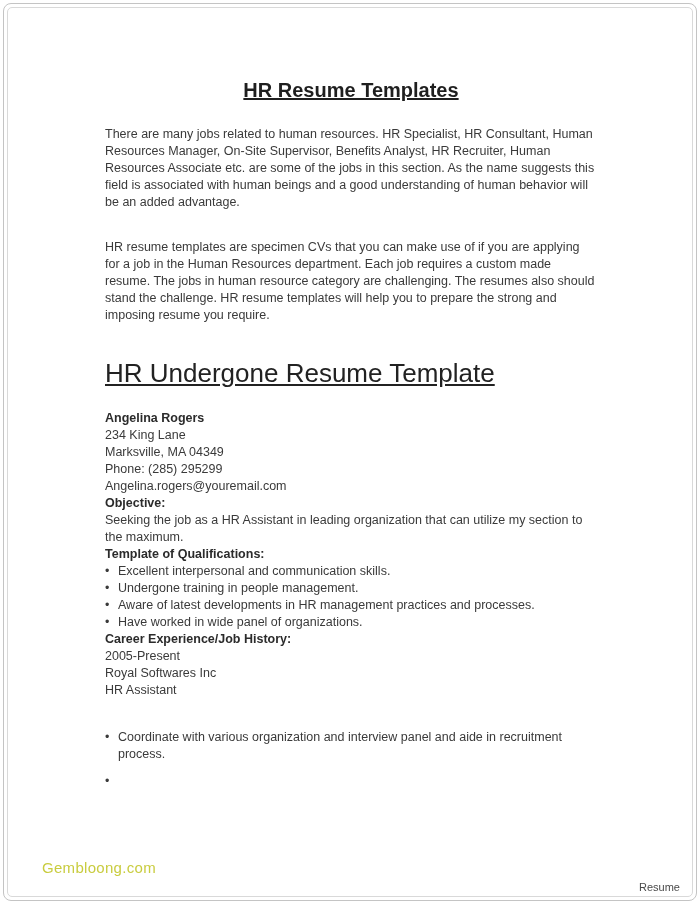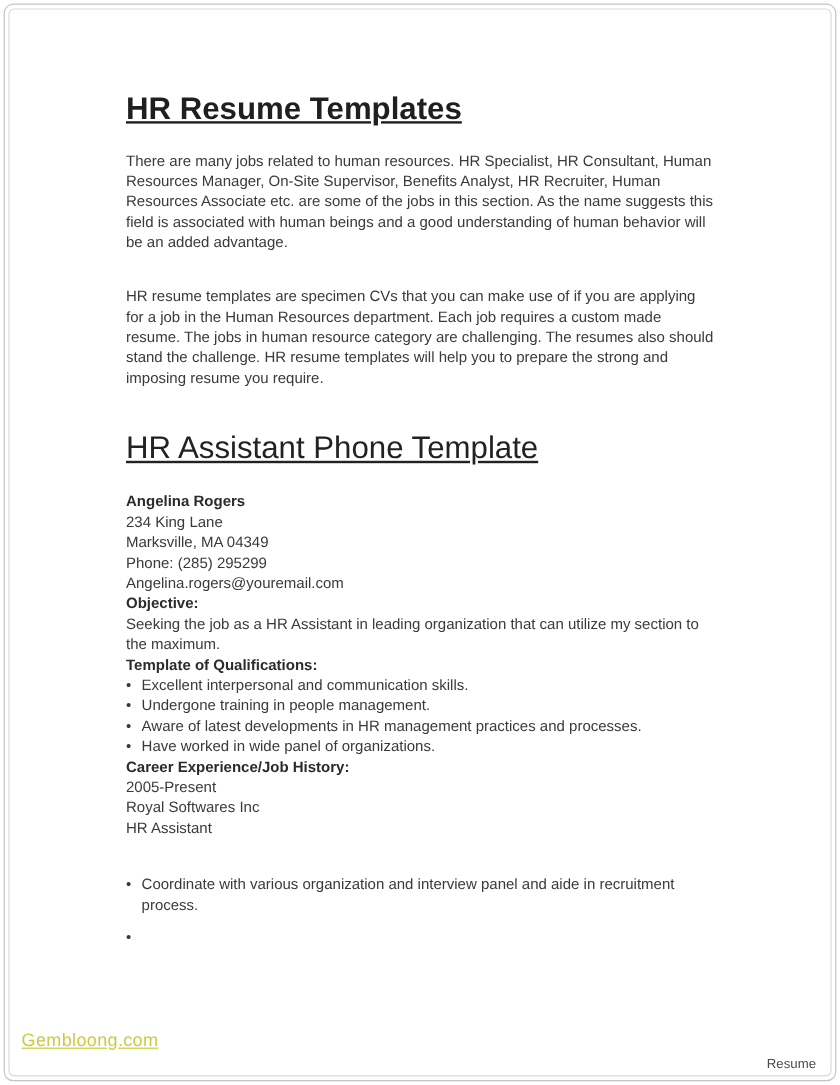--- a/index.html
+++ b/index.html
@@ -34,22 +34,22 @@
   }
   .content {
     position: absolute;
     top: 78px;
     left: 105px;
     width: 492px;
     font-size: 12.5px;
     line-height: 17px;
   }
   .doc-title {
-    text-align: left;
-    font-size: 26px;
+    text-align: center;
+    font-size: 20px;
     line-height: 24px;
     font-weight: bold;
     color: #1f1f1f;
     text-decoration: underline;
     margin-bottom: 24px;
   }
   .para {
     color: #3a3a3a;
     margin-bottom: 0;
   }
@@ -70,26 +70,25 @@
     color: #3a3a3a;
   }
   .bullet-line .marker {
     width: 13px;
     flex: 0 0 13px;
   }
   .gap-sm { height: 10px; }
   .gap-md { height: 30px; }
   .watermark {
     position: absolute;
-    left: 18px;
+    left: 42px;
     bottom: 28px;
     font-size: 15px;
     color: #c9cc3f;
     letter-spacing: 0.3px;
-    text-decoration: underline;
   }
   .corner-label {
     position: absolute;
     right: 20px;
     bottom: 11px;
     font-size: 11px;
     color: #4a4a4a;
   }
 </style>
 </head>
@@ -99,21 +98,21 @@
   <div class="frame-outer"></div>
   <div class="frame-inner"></div>
 
   <div class="content">
 
     <div class="doc-title">HR Resume Templates</div>
 
     <p class="para">There are many jobs related to human resources.  HR Specialist, HR Consultant, Human Resources Manager, On-Site Supervisor, Benefits Analyst, HR Recruiter, Human Resources Associate etc. are some of the jobs in this section.  As the name suggests this field is associated with human beings and a good understanding of human behavior will be an added advantage.</p>
     <p class="para">HR resume templates are specimen CVs that you can make use of if you are applying for a job in the Human Resources department.  Each job requires a custom made resume. The jobs in human resource category are challenging.  The resumes also should stand the challenge.   HR resume templates will help you to prepare the strong and imposing resume you require.</p>
 
-    <div class="section-title">HR Assistant Phone Template</div>
+    <div class="section-title">HR Undergone Resume Template</div>
 
     <div class="line bold">Angelina Rogers</div>
     <div class="line">234 King Lane</div>
     <div class="line">Marksville, MA 04349</div>
     <div class="line">Phone: (285) 295299</div>
     <div class="line">Angelina.rogers@youremail.com</div>
 
     <div class="line bold">Objective:</div>
     <div class="line">Seeking the job as a HR Assistant in leading organization that can utilize my section to the maximum.</div>
 

